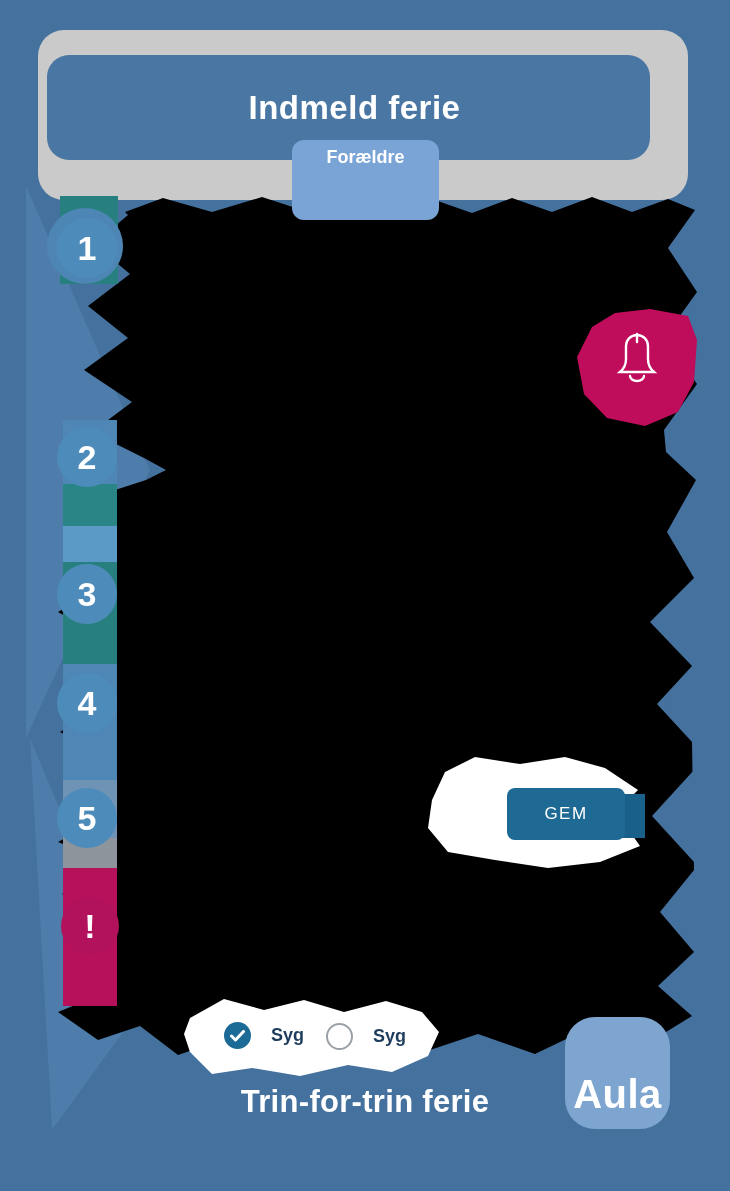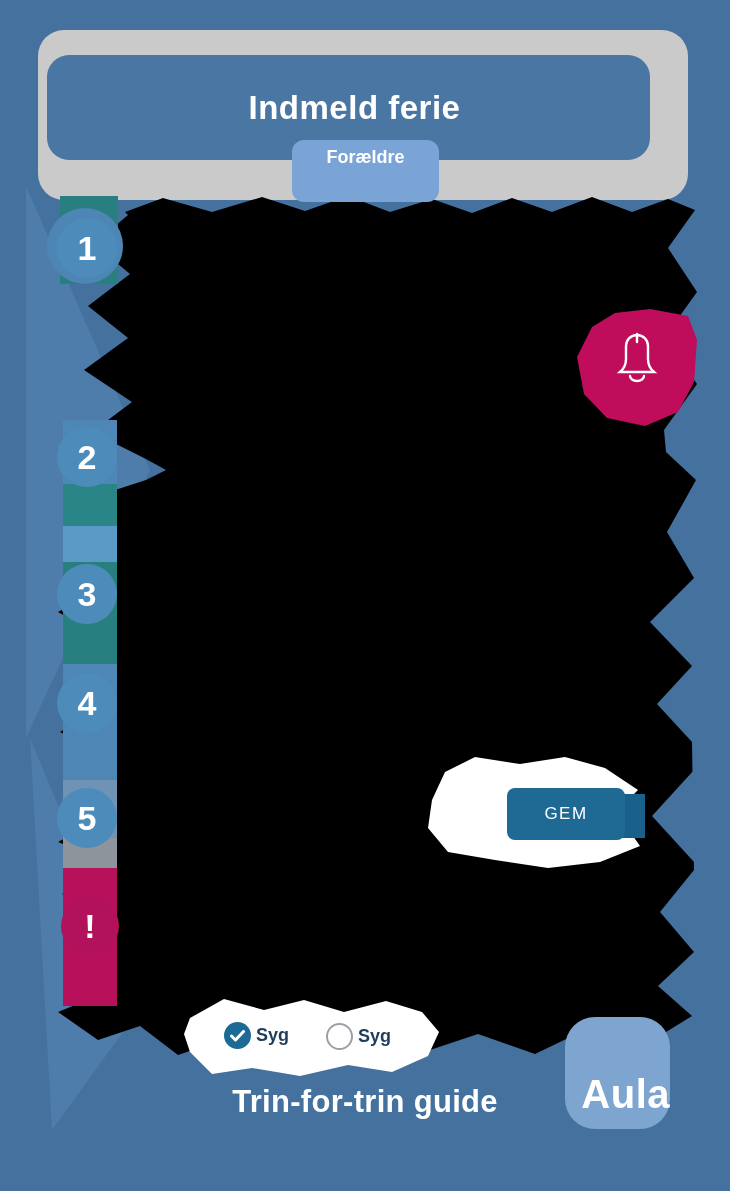--- a/index.html
+++ b/index.html
@@ -18,21 +18,21 @@
   .frame{position:absolute;left:38px;top:30px;width:650px;height:170px;
     background:#cacaca;border-radius:26px;z-index:2;}
   .frame-inner{position:absolute;left:9px;top:25px;width:603px;height:105px;
     background:#4a76a4;border-radius:22px;display:flex;align-items:center;justify-content:center;}
   .title{color:#ffffff;font-size:33px;font-weight:bold;letter-spacing:.5px;margin-left:12px;}
 
   
   svg.art{position:absolute;left:0;top:0;z-index:3;}
 
   
-  .badge{position:absolute;left:292px;top:140px;width:147px;height:62px;
+  .badge{position:absolute;left:292px;top:140px;width:147px;height:80px;
     background:#7ba4d6;border-radius:12px;z-index:4;
     display:flex;justify-content:center;align-items:flex-start;}
   .badge span{color:#ffffff;font-size:18px;font-weight:bold;margin-top:7px;}
 
   
   .halo{position:absolute;left:47px;top:208px;width:76px;height:76px;border-radius:50%;
     background:#4d86b4;z-index:4;}
   .step{position:absolute;width:60px;height:60px;border-radius:50%;background:#4d8cba;
     z-index:5;display:flex;align-items:center;justify-content:center;
     color:#ffffff;font-size:34px;font-weight:bold;}
@@ -44,35 +44,35 @@
   .step.s6{left:61px;top:897px;width:58px;height:58px;background:#b2125c;}
 
   
   .gem-btn{position:absolute;left:463px;top:788px;width:118px;height:52px;
     background:#1e6a94;border-radius:8px;z-index:6;border:none;
     display:flex;align-items:center;justify-content:center;
     color:#ffffff;font-size:17px;letter-spacing:1.5px;cursor:pointer;
     font-family:"Liberation Sans",sans-serif;margin-left:44px;}
 
   
-  .option{position:absolute;z-index:6;display:flex;align-items:center;gap:5px;}
+  .option{position:absolute;z-index:6;display:flex;align-items:center;gap:20px;}
   .option.o1{left:224px;top:1022px;}
   .option.o2{left:326px;top:1023px;}
   .radio{width:27px;height:27px;border-radius:50%;box-sizing:border-box;
     display:flex;align-items:center;justify-content:center;}
   .radio.checked{background:#1c6a96;}
   .radio.unchecked{background:#ffffff;border:2px solid #9aa0a6;}
   .option .lbl{color:#1e3c5c;font-size:18px;font-weight:bold;}
 
   
   .guide-title{position:absolute;left:200px;top:1084px;width:330px;z-index:6;
     text-align:center;color:#ffffff;font-size:31px;font-weight:bold;letter-spacing:.3px;}
   .aula{position:absolute;left:565px;top:1017px;width:105px;height:112px;z-index:6;
     background:#7ea5cf;border-radius:30px;
-    display:flex;align-items:center;justify-content:flex-end;padding-top:42px;box-sizing:border-box;}
+    display:flex;align-items:center;justify-content:center;padding-top:42px;box-sizing:border-box;}
   .aula span{color:#ffffff;font-size:40px;font-weight:bold;letter-spacing:.5px;}
 </style>
 </head>
 <body>
 
 <div class="wedge w1"></div>
 <div class="wedge w2"></div>
 
 <div class="frame">
   <div class="frame-inner">
@@ -160,16 +160,16 @@
       <polyline points="1.5,6 5.5,10 13.5,1.5" fill="none" stroke="#ffffff" stroke-width="3" stroke-linecap="round" stroke-linejoin="round"></polyline>
     </svg>
   </div>
   <span class="lbl">Syg</span>
 </div>
 <div class="option o2">
   <div class="radio unchecked"></div>
   <span class="lbl">Syg</span>
 </div>
 
-<div class="guide-title">Trin-for-trin guide</div>
+<div class="guide-title">Trin-for-trin ferie</div>
 <div class="aula">
   <span>Aula</span>
 </div>
 
 </body></html>

